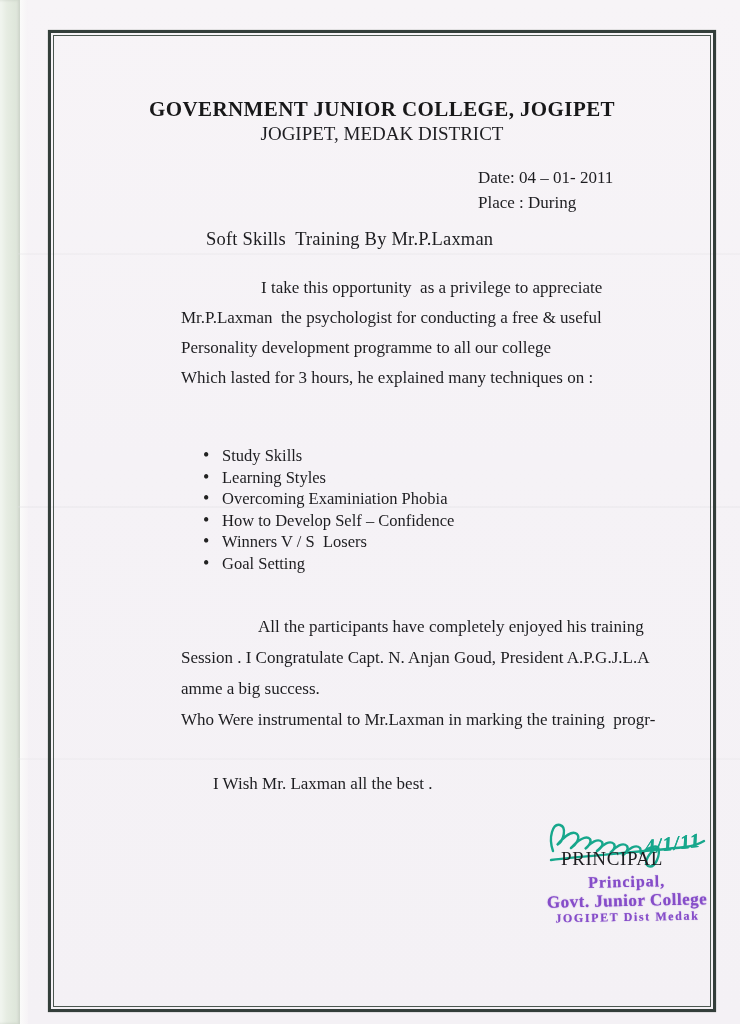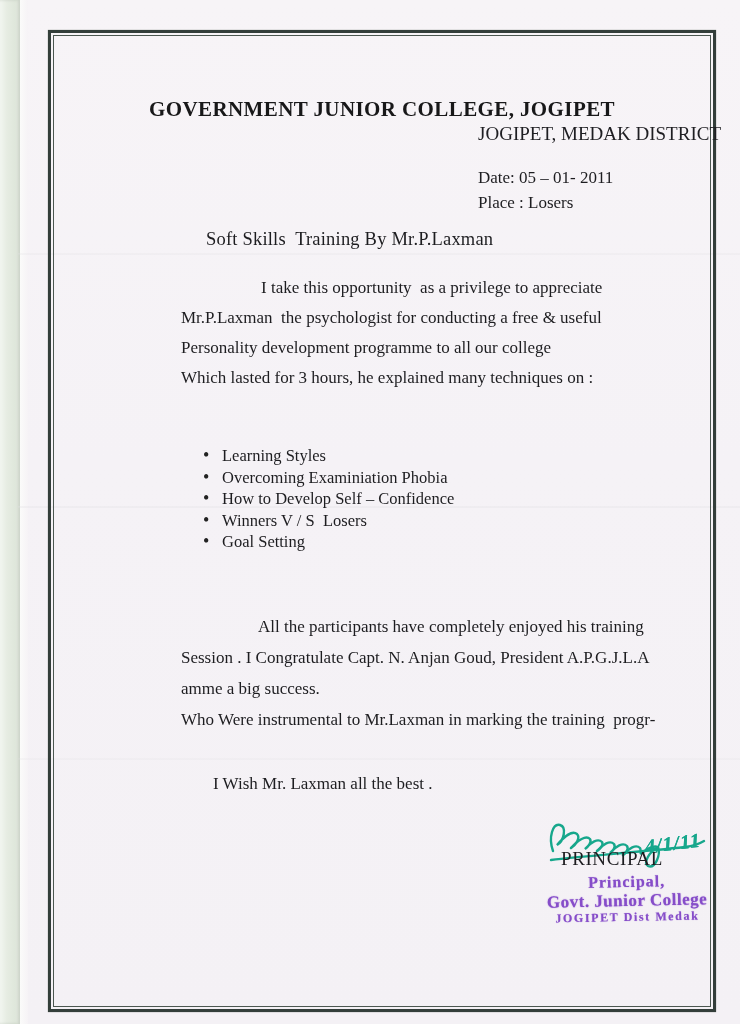--- a/index.html
+++ b/index.html
@@ -47,22 +47,22 @@
   .content { position: absolute; inset: 0; }
 
   .line, .subject, .closing, .meta-line, .title, .subtitle { white-space: pre; }
 
   .title {
     position: absolute; left: 0; top: 64px; width: 100%;
     text-align: center; font-size: 21px; font-weight: bold;
     letter-spacing: 0.4px; color: #181819;
   }
   .subtitle {
-    position: absolute; left: 8px; top: 90px; width: 100%;
-    text-align: right; font-size: 19px; color: #1e1e22;
+    position: absolute; left: 0; top: 90px; width: 100%;
+    text-align: center; font-size: 19px; color: #1e1e22;
   }
   .meta-block { position: absolute; left: 427px; top: 132px; font-size: 17px; line-height: 25px; }
 
   .subject { position: absolute; left: 155px; top: 196px; font-size: 18.5px; letter-spacing: 0.2px; }
 
   .para1 { position: absolute; left: 130px; top: 240px; font-size: 17px; line-height: 30px; }
   .para1 .line:first-child { padding-left: 80px; }
 
   .bullets {
     position: absolute; left: 152px; top: 412px;
@@ -128,34 +128,35 @@
 
   <div class="frame">
     <div class="frame-inner"></div>
 
     <div class="content">
 
       <div class="title">GOVERNMENT JUNIOR COLLEGE, JOGIPET</div>
       <div class="subtitle">JOGIPET, MEDAK DISTRICT</div>
 
       <div class="meta-block">
-        <div class="meta-line">Date: 05 – 01- 2011</div>
-        <div class="meta-line">Place : Losers</div>
+        <div class="meta-line">Date: 04 – 01- 2011</div>
+        <div class="meta-line">Place : During</div>
       </div>
 
       <div class="subject">Soft Skills  Training By Mr.P.Laxman</div>
 
       <div class="para1">
         <div class="line">I take this opportunity  as a privilege to appreciate</div>
         <div class="line">Mr.P.Laxman  the psychologist for conducting a free &amp; useful</div>
         <div class="line">Personality development programme to all our college</div>
         <div class="line">Which lasted for 3 hours, he explained many techniques on :</div>
       </div>
 
       <ul class="bullets">
+        <li>Study Skills</li>
         <li>Learning Styles</li>
         <li>Overcoming Examiniation Phobia</li>
         <li>How to Develop Self – Confidence</li>
         <li>Winners V / S  Losers</li>
         <li>Goal Setting</li>
       </ul>
 
       <div class="para2">
         <div class="line">All the participants have completely enjoyed his training</div>
         <div class="line">Session . I Congratulate Capt. N. Anjan Goud, President A.P.G.J.L.A</div>

